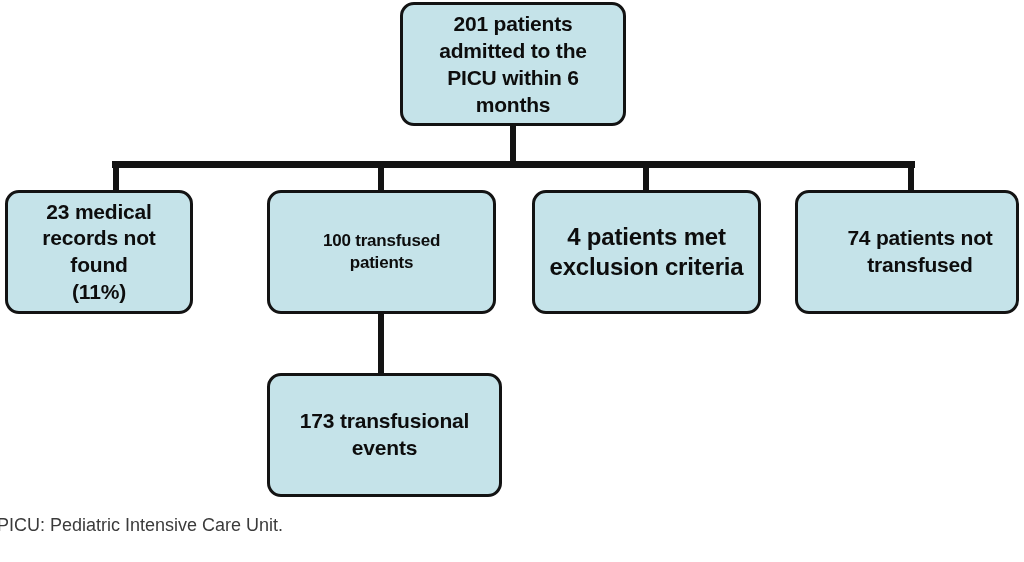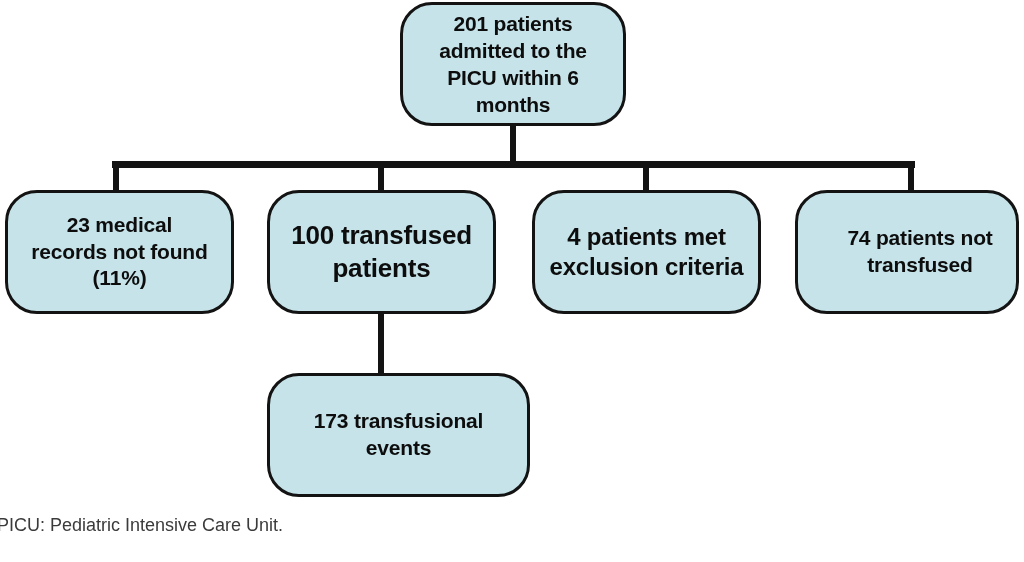--- a/index.html
+++ b/index.html
@@ -29,48 +29,48 @@
     width: 1024px;
     height: 562px;
     pointer-events: none;
   }
   
   .flow-box {
     position: absolute;
     box-sizing: border-box;
     background: #c5e3e9;
     border: 3px solid #131313;
-    border-radius: 32px;
+    border-radius: 14px;
     display: flex;
     align-items: center;
     justify-content: center;
     text-align: center;
     z-index: 2;
   }
   .flow-box .box-label {
     display: block;
     font-weight: bold;
     color: #0d0d0d;
     font-size: 21px;
     line-height: 1.27;
     letter-spacing: -0.2px;
     padding: 0 10px;
     white-space: pre-line;
   }
   
   #box-root        { left: 400px; top: 2px;   width: 226px; height: 124px; }
-  #box-not-found   { left: 5px;   top: 190px; width: 229px; height: 124px; }
+  #box-not-found   { left: 5px;   top: 190px; width: 188px; height: 124px; }
   #box-transfused  { left: 267px; top: 190px; width: 229px; height: 124px; }
   #box-exclusion   { left: 532px; top: 190px; width: 229px; height: 124px; }
   #box-not-transf  { left: 795px; top: 190px; width: 224px; height: 124px; padding-left: 26px; }
-  #box-events      { left: 267px; top: 373px; width: 263px; height: 124px; }
+  #box-events      { left: 267px; top: 373px; width: 235px; height: 124px; }
 
   #box-root .box-label       { font-size: 21px; line-height: 1.29; }
   #box-not-found .box-label  { font-size: 21px; }
-  #box-transfused .box-label { font-size: 26px; }
+  #box-transfused .box-label { font-size: 17px; }
   #box-exclusion .box-label  { font-size: 24px; }
   #box-not-transf .box-label { font-size: 21px; }
   #box-events .box-label     { font-size: 21px; }
 
   
   #footnote {
     position: absolute;
     left: -3px;
     top: 515px;
     font-family: "Liberation Sans", sans-serif;

